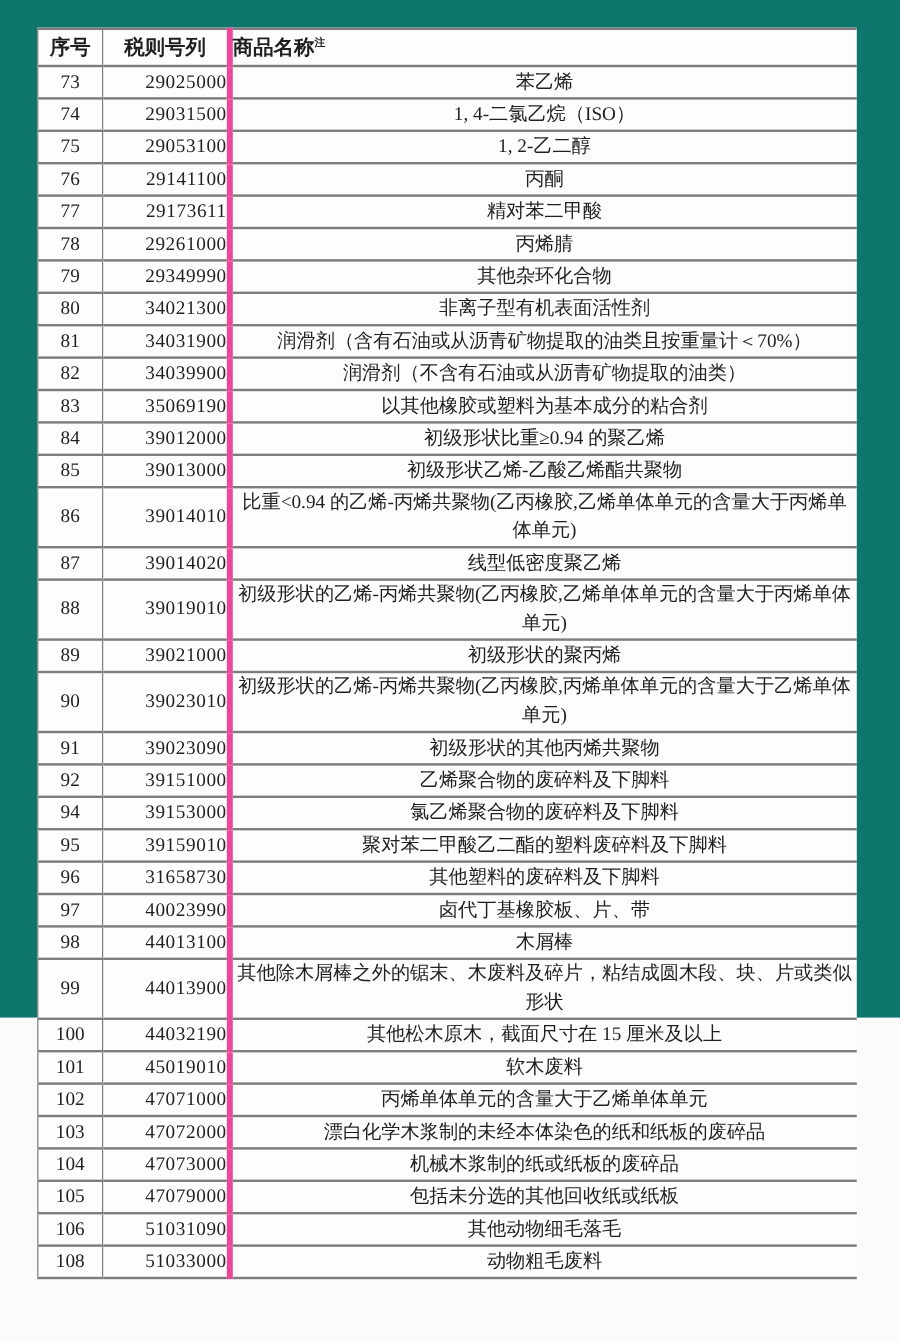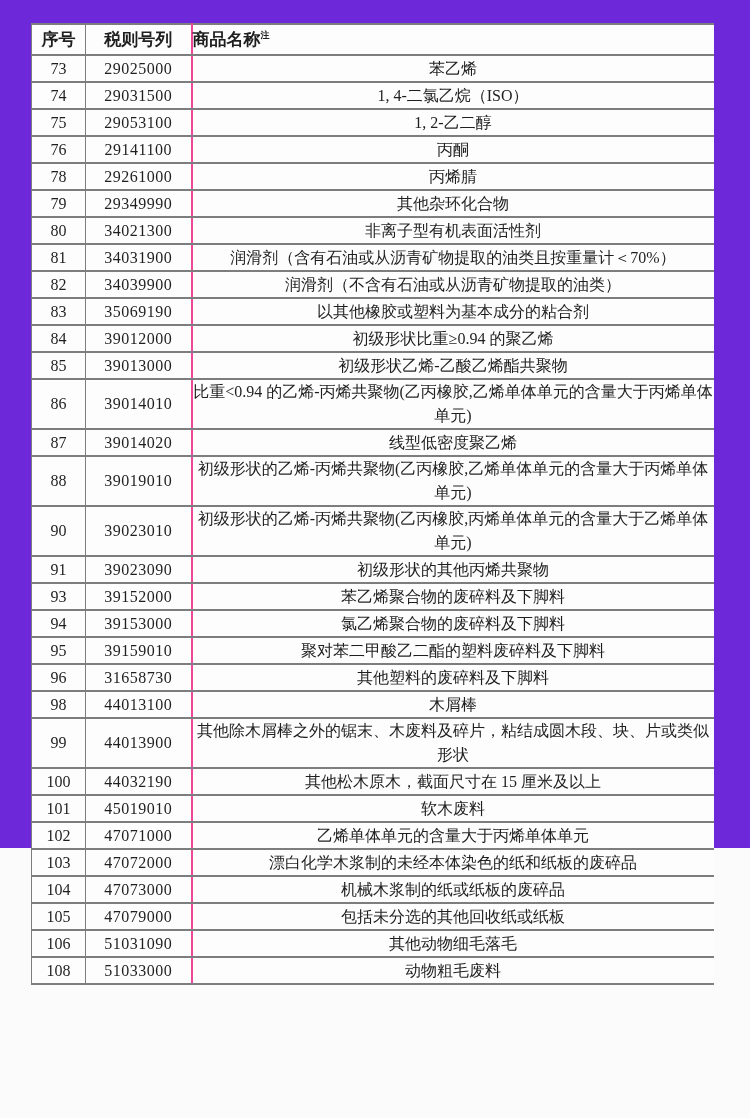--- a/index.html
+++ b/index.html
@@ -11,21 +11,21 @@
     width: 750px;
     height: 1118px;
     overflow: hidden;
     font-family: "Liberation Serif", "DejaVu Serif", serif;
     color: #1f1f1f;
   }
   .page {
     position: relative;
     width: 750px;
     height: 848px;
-    background: #6d28d9;
+    background: #0f766e;
   }
   table.tariff {
     position: absolute;
     left: 31px;
     top: 23px;
     width: 682px;
     border-collapse: collapse;
     table-layout: fixed;
     border-top: 2px solid #7d7d7d;
     background: #fdfdfd;
@@ -37,41 +37,41 @@
   }
   col.c1 { width: 54px; }
   col.c2 { width: 106px; }
   col.c3 { width: 522px; }
   th.c1, td.c1 {
     border-left: 1px solid #7d7d7d;
     border-right: 1px solid #7d7d7d;
     text-align: center;
   }
   th.c2, td.c2 {
-    border-right: 2px solid #ec4899;
+    border-right: 5px solid #ec4899;
     text-align: center;
   }
   th.c3 { text-align: left; }
   td.c3 {
     text-align: center;
     padding-left: 9px;
     padding-right: 6px;
   }
   thead th {
     height: 29px;
     font-size: 17px;
     font-weight: bold;
     line-height: 29px;
   }
   tbody td {
     height: 25px;
     font-size: 16px;
     line-height: 24px;
   }
-  td.c2 { letter-spacing: 0.5px; }
+  td.c2 { letter-spacing: 0.5px; text-align: right; }
   sup.note {
     font-size: 9px;
     font-weight: bold;
     vertical-align: super;
     line-height: 0;
   }
 </style>
 </head>
 <body>
 
@@ -107,20 +107,25 @@
     <td class="c2">29053100</td>
     <td class="c3">1, 2-乙二醇</td>
   </tr>
 
   <tr>
     <td class="c1">76</td>
     <td class="c2">29141100</td>
     <td class="c3">丙酮</td>
   </tr>
 
+  <tr>
+    <td class="c1">77</td>
+    <td class="c2">29173611</td>
+    <td class="c3">精对苯二甲酸</td>
+  </tr>
 
   <tr>
     <td class="c1">78</td>
     <td class="c2">29261000</td>
     <td class="c3">丙烯腈</td>
   </tr>
 
   <tr>
     <td class="c1">79</td>
     <td class="c2">29349990</td>
@@ -174,58 +179,68 @@
     <td class="c2">39014020</td>
     <td class="c3">线型低密度聚乙烯</td>
   </tr>
 
   <tr>
     <td class="c1">88</td>
     <td class="c2">39019010</td>
     <td class="c3">初级形状的乙烯-丙烯共聚物(乙丙橡胶,乙烯单体单元的含量大于丙烯单体单元)</td>
   </tr>
 
+  <tr>
+    <td class="c1">89</td>
+    <td class="c2">39021000</td>
+    <td class="c3">初级形状的聚丙烯</td>
+  </tr>
 
   <tr>
     <td class="c1">90</td>
     <td class="c2">39023010</td>
     <td class="c3">初级形状的乙烯-丙烯共聚物(乙丙橡胶,丙烯单体单元的含量大于乙烯单体单元)</td>
   </tr>
 
   <tr>
     <td class="c1">91</td>
     <td class="c2">39023090</td>
     <td class="c3">初级形状的其他丙烯共聚物</td>
   </tr>
 
-
-  <tr>
-    <td class="c1">93</td>
-    <td class="c2">39152000</td>
-    <td class="c3">苯乙烯聚合物的废碎料及下脚料</td>
-  </tr>
+  <tr>
+    <td class="c1">92</td>
+    <td class="c2">39151000</td>
+    <td class="c3">乙烯聚合物的废碎料及下脚料</td>
+  </tr>
+
 
   <tr>
     <td class="c1">94</td>
     <td class="c2">39153000</td>
     <td class="c3">氯乙烯聚合物的废碎料及下脚料</td>
   </tr>
 
   <tr>
     <td class="c1">95</td>
     <td class="c2">39159010</td>
     <td class="c3">聚对苯二甲酸乙二酯的塑料废碎料及下脚料</td>
   </tr>
 
   <tr>
     <td class="c1">96</td>
     <td class="c2">31658730</td>
     <td class="c3">其他塑料的废碎料及下脚料</td>
   </tr>
 
+  <tr>
+    <td class="c1">97</td>
+    <td class="c2">40023990</td>
+    <td class="c3">卤代丁基橡胶板、片、带</td>
+  </tr>
 
   <tr>
     <td class="c1">98</td>
     <td class="c2">44013100</td>
     <td class="c3">木屑棒</td>
   </tr>
 
   <tr>
     <td class="c1">99</td>
     <td class="c2">44013900</td>
@@ -240,21 +255,21 @@
 
   <tr>
     <td class="c1">101</td>
     <td class="c2">45019010</td>
     <td class="c3">软木废料</td>
   </tr>
 
   <tr>
     <td class="c1">102</td>
     <td class="c2">47071000</td>
-    <td class="c3">乙烯单体单元的含量大于丙烯单体单元</td>
+    <td class="c3">丙烯单体单元的含量大于乙烯单体单元</td>
   </tr>
 
   <tr>
     <td class="c1">103</td>
     <td class="c2">47072000</td>
     <td class="c3">漂白化学木浆制的未经本体染色的纸和纸板的废碎品</td>
   </tr>
 
   <tr>
     <td class="c1">104</td>

